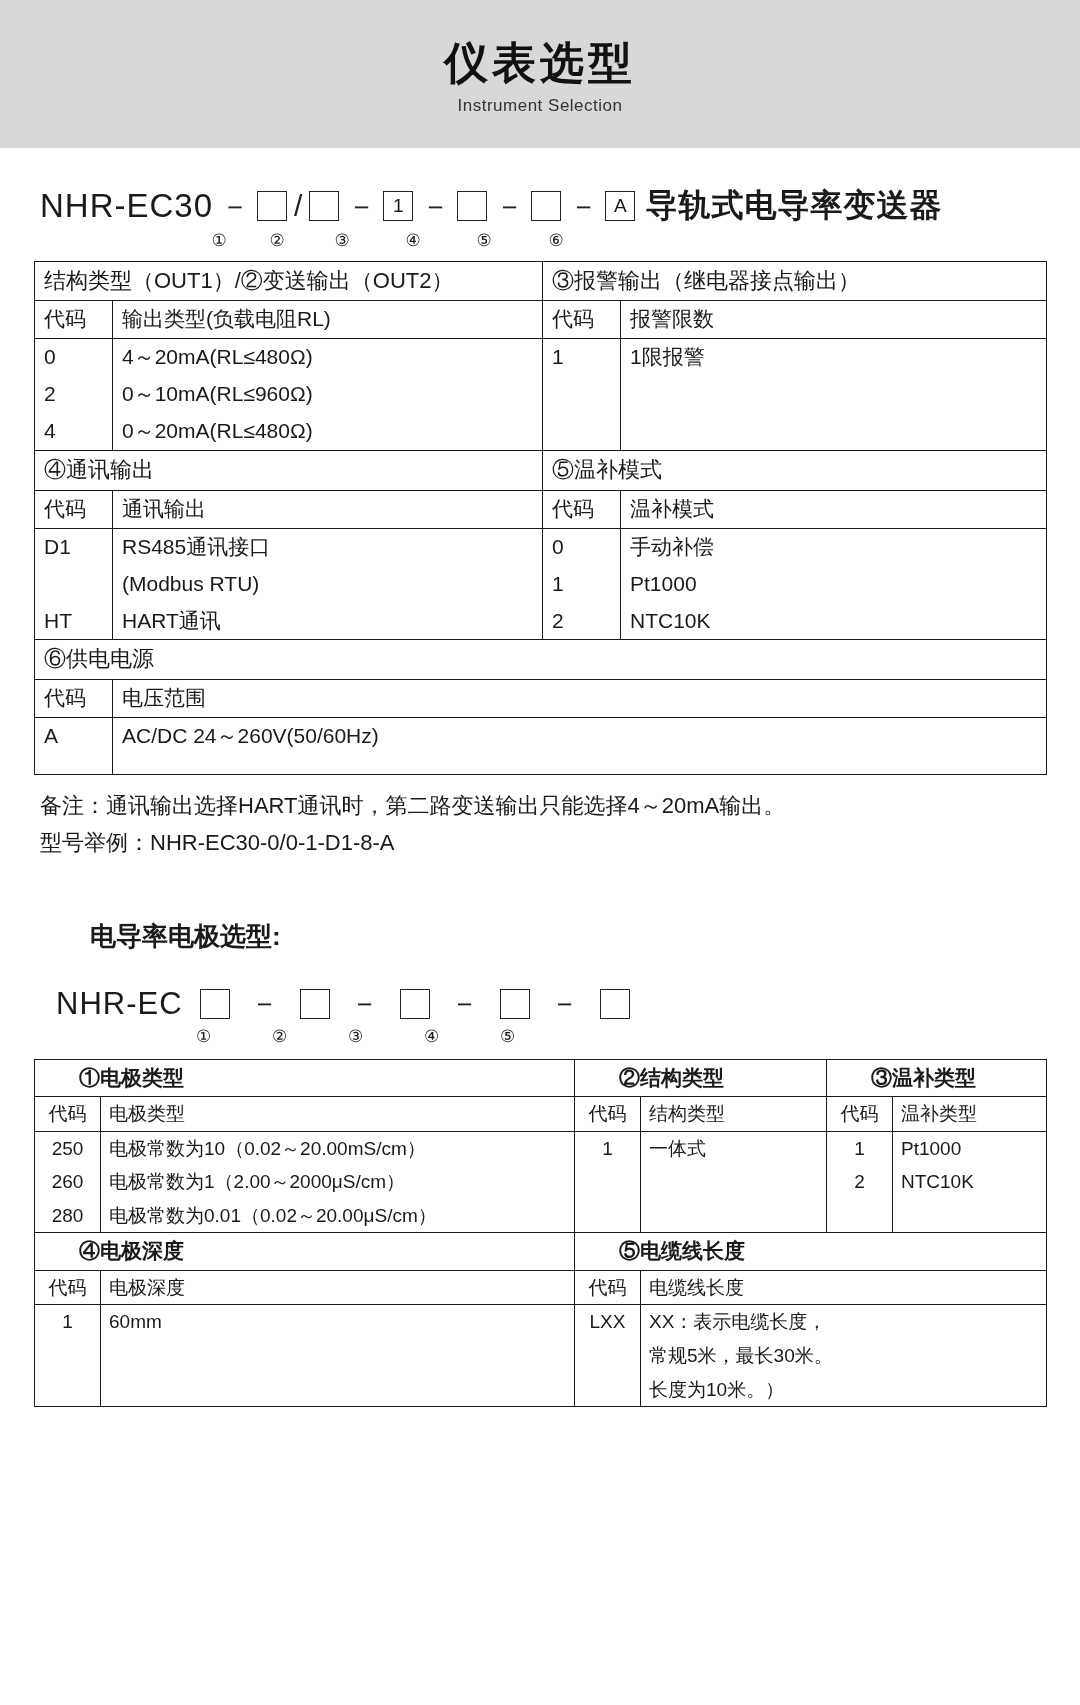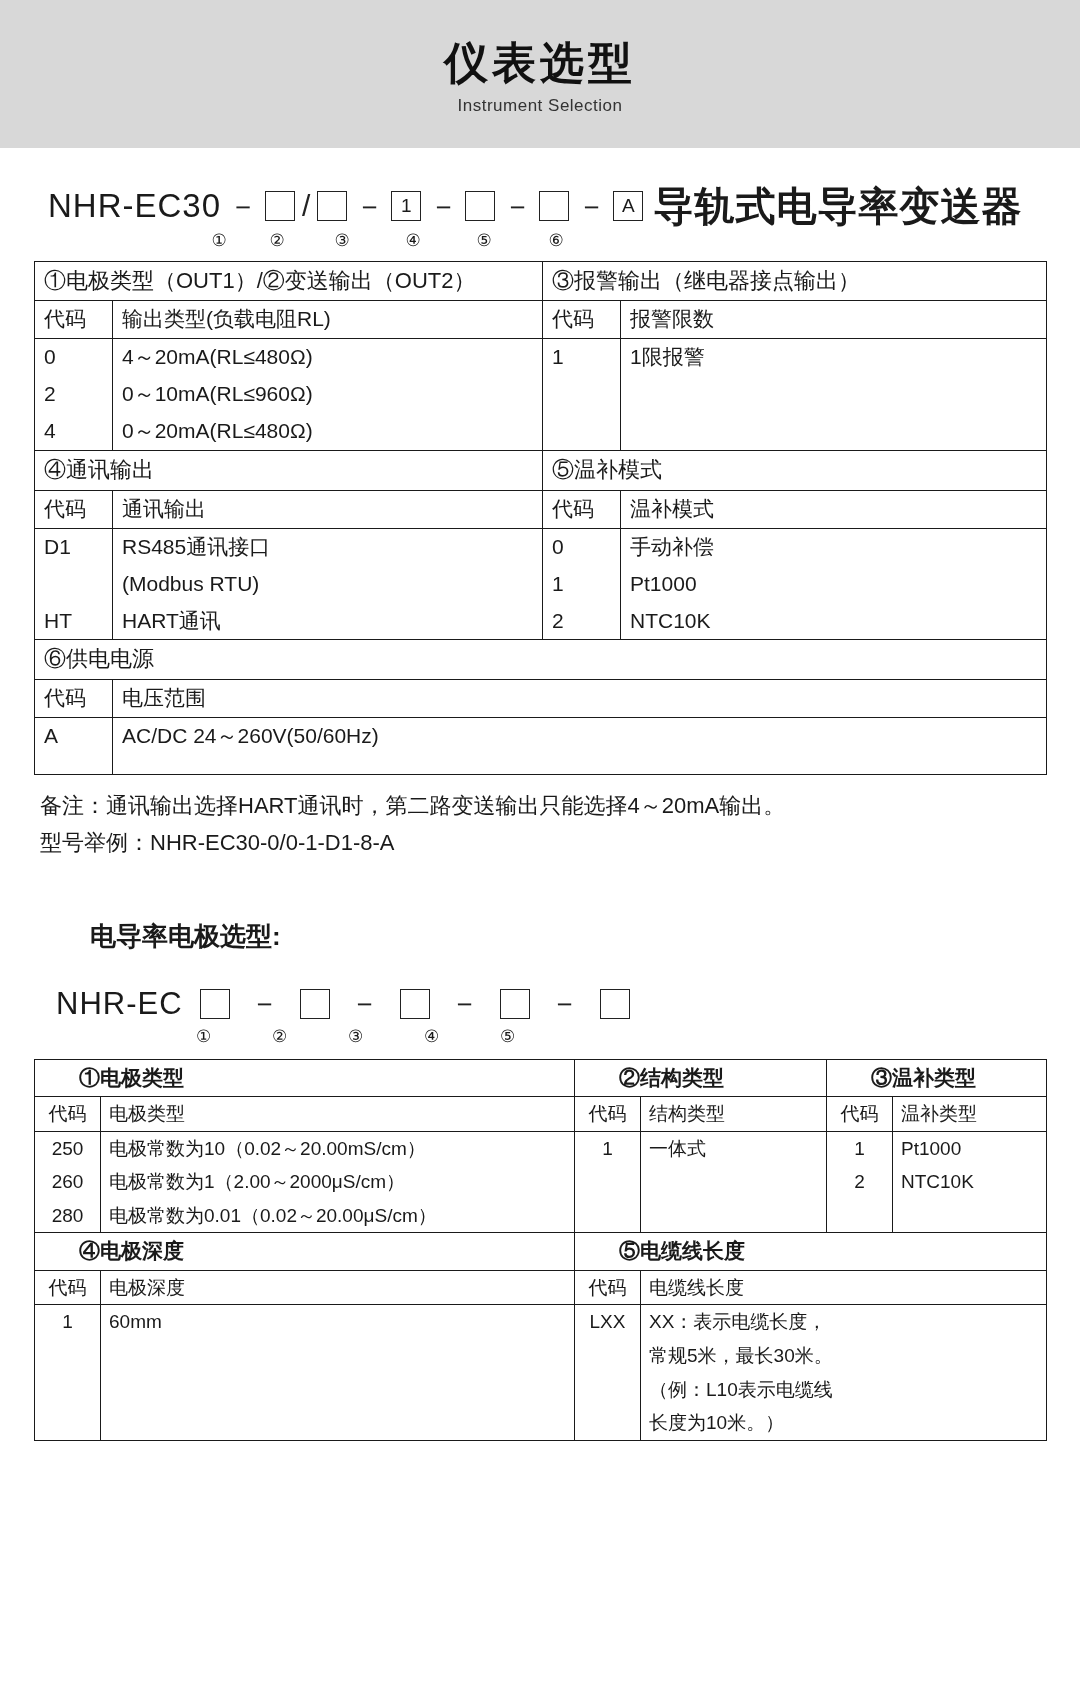--- a/index.html
+++ b/index.html
@@ -48,21 +48,21 @@
   }
   
   .content {
     padding: 0 34px;
     box-sizing: border-box;
   }
   .model-row {
     display: flex;
     align-items: center;
     margin-top: 36px;
-    margin-left: 14px;
+    margin-left: 6px;
     height: 44px;
   }
   .model-prefix {
     font-size: 33px;
     letter-spacing: 1px;
     font-family: "Liberation Sans", sans-serif;
     white-space: nowrap;
   }
   .dash {
     font-size: 30px;
@@ -74,21 +74,21 @@
     height: 30px;
     border: 1.6px solid #222;
     display: inline-flex;
     align-items: center;
     justify-content: center;
     font-size: 19px;
     box-sizing: border-box;
     background: #fff;
   }
   .model-suffix {
-    font-size: 40px;
+    font-size: 32px;
     font-weight: bold;
     margin-left: 10px;
     letter-spacing: 1px;
     white-space: nowrap;
   }
   .circle-row {
     display: flex;
     margin-left: 6px;
     margin-top: 2px;
     font-size: 17px;
@@ -214,21 +214,21 @@
 
     <table class="grid">
       <colgroup>
         <col style="width:78px">
         <col style="width:430px">
         <col style="width:78px">
         <col style="width:426px">
       </colgroup>
       <tbody>
           <tr>
-        <td class="sechead" colspan="2">①电极类型（OUT1）/②变送输出（OUT2）</td>
+        <td class="sechead" colspan="2">结构类型（OUT1）/②变送输出（OUT2）</td>
         <td class="sechead" colspan="2">③报警输出（继电器接点输出）</td>
       </tr>
       <tr>
         <td class="codecol">代码</td>
         <td>输出类型(负载电阻RL)</td>
         <td class="codecol">代码</td>
         <td>报警限数</td>
       </tr>
       <tr>
         <td class="codecol nb">0</td>
@@ -383,26 +383,20 @@
         <td class="center nb">LXX</td>
         <td colspan="3" class="nb">XX：表示电缆长度，</td>
       </tr>
       <tr>
         <td class="center nb nt"></td>
         <td class="nb nt"></td>
         <td class="center nb nt"></td>
         <td colspan="3" class="nb nt">常规5米，最长30米。</td>
       </tr>
       <tr>
-        <td class="center nb nt"></td>
-        <td class="nb nt"></td>
-        <td class="center nb nt"></td>
-        <td colspan="3" class="nb nt">（例：L10表示电缆线</td>
-      </tr>
-      <tr>
         <td class="center nt"></td>
         <td class="nt"></td>
         <td class="center nt"></td>
         <td colspan="3" class="nt">长度为10米。）</td>
       </tr>
     </tbody>
       </table>
 
   </div>
 </div>

